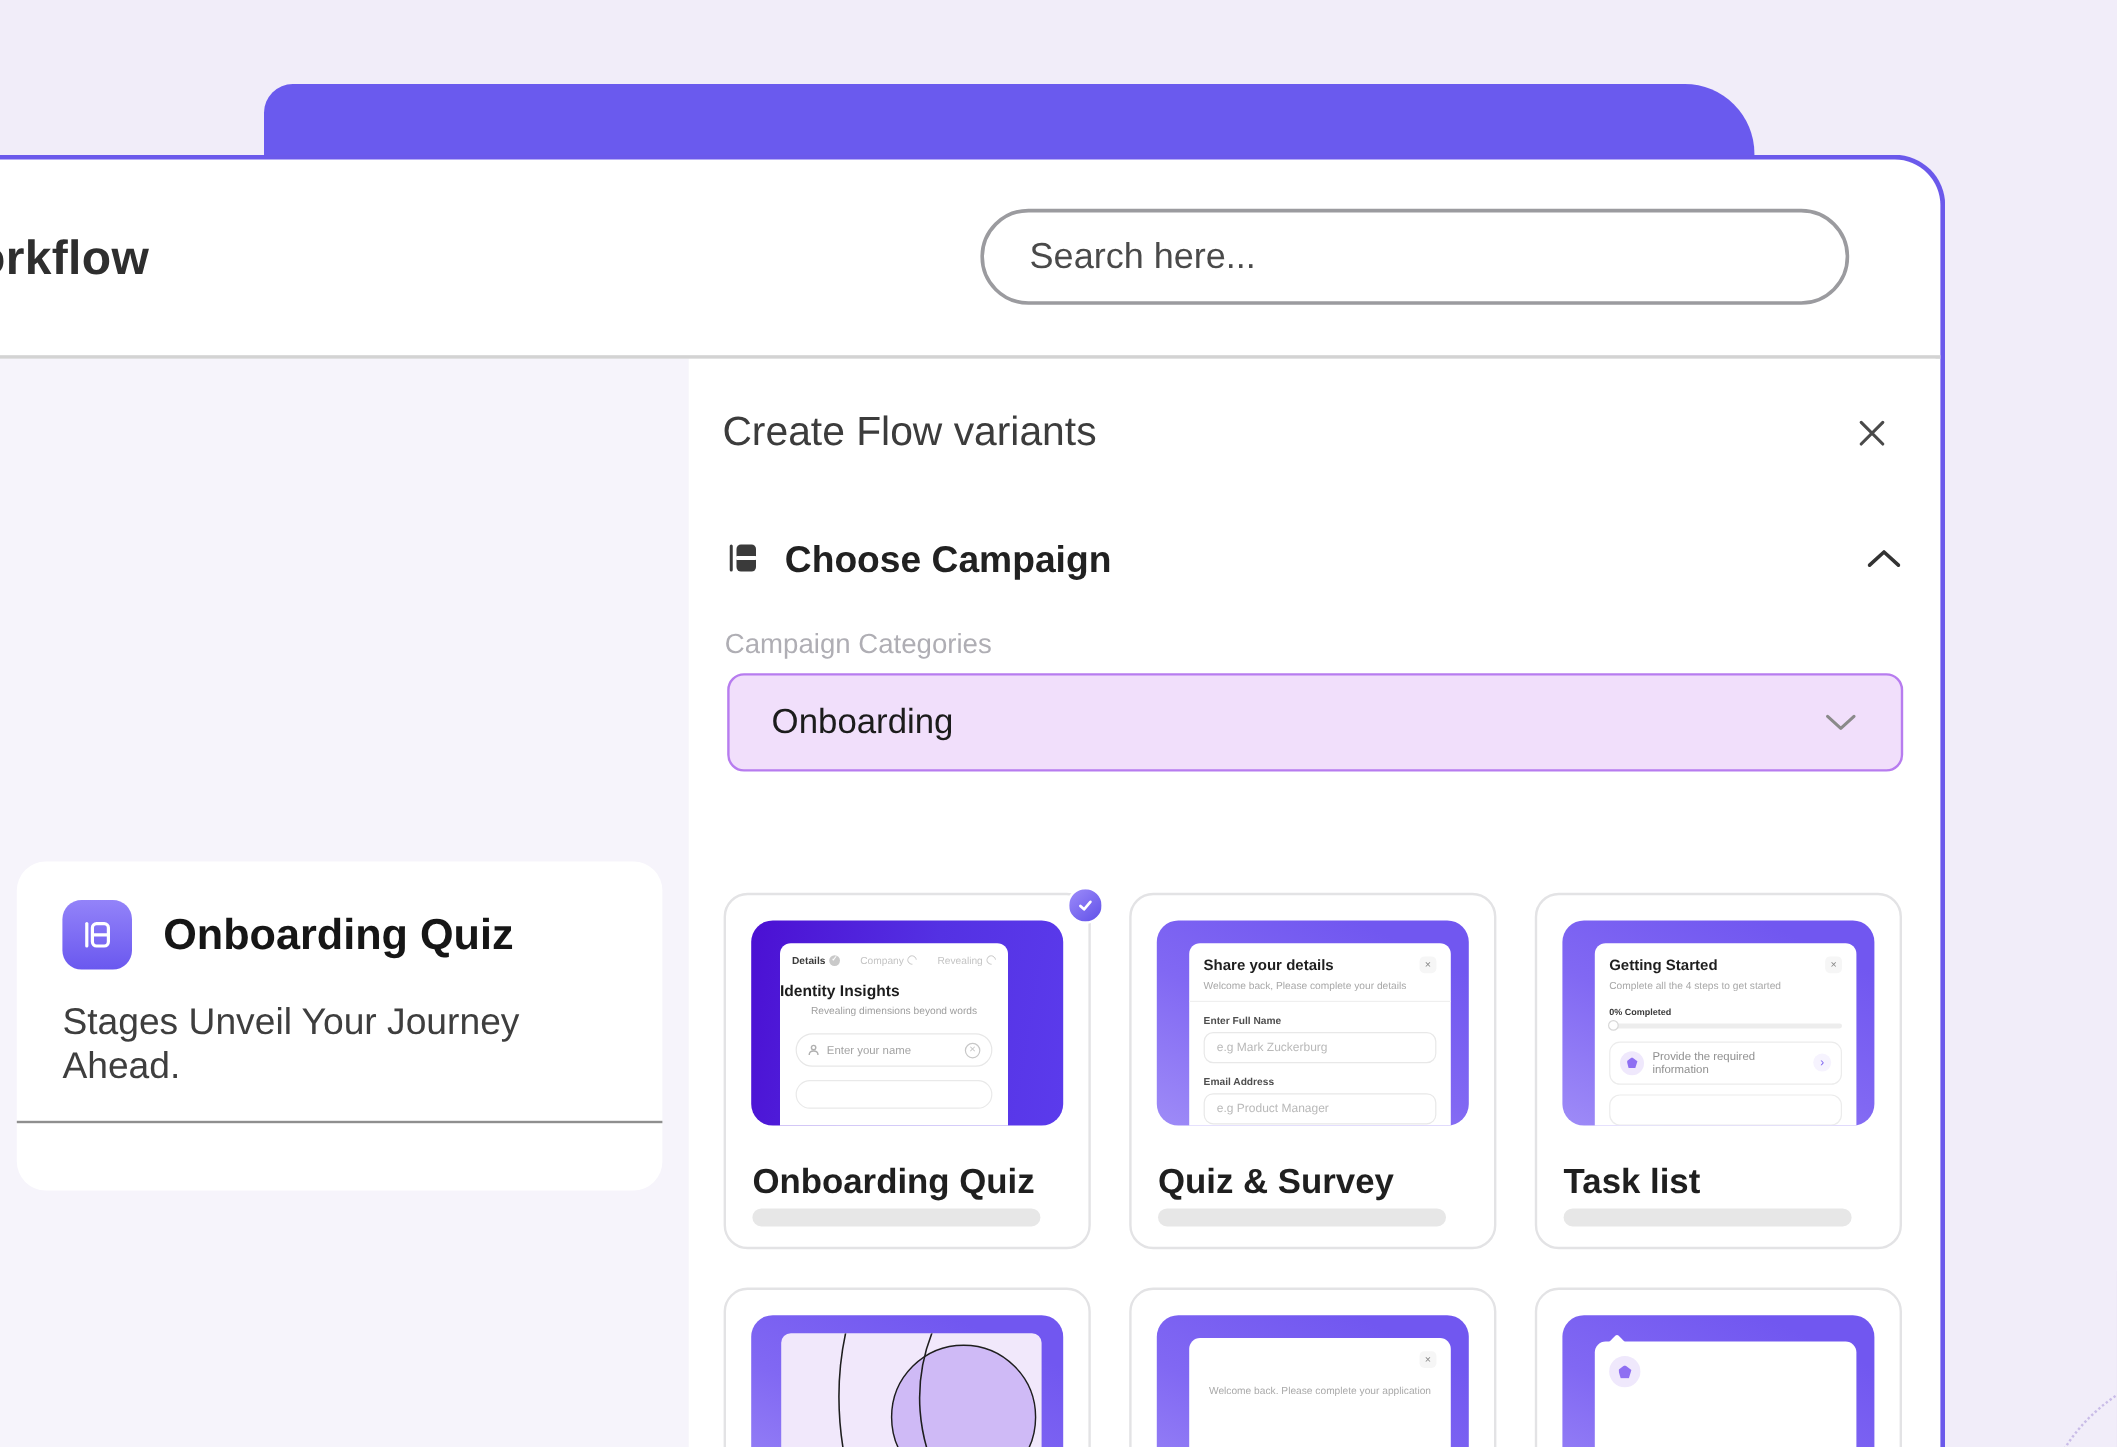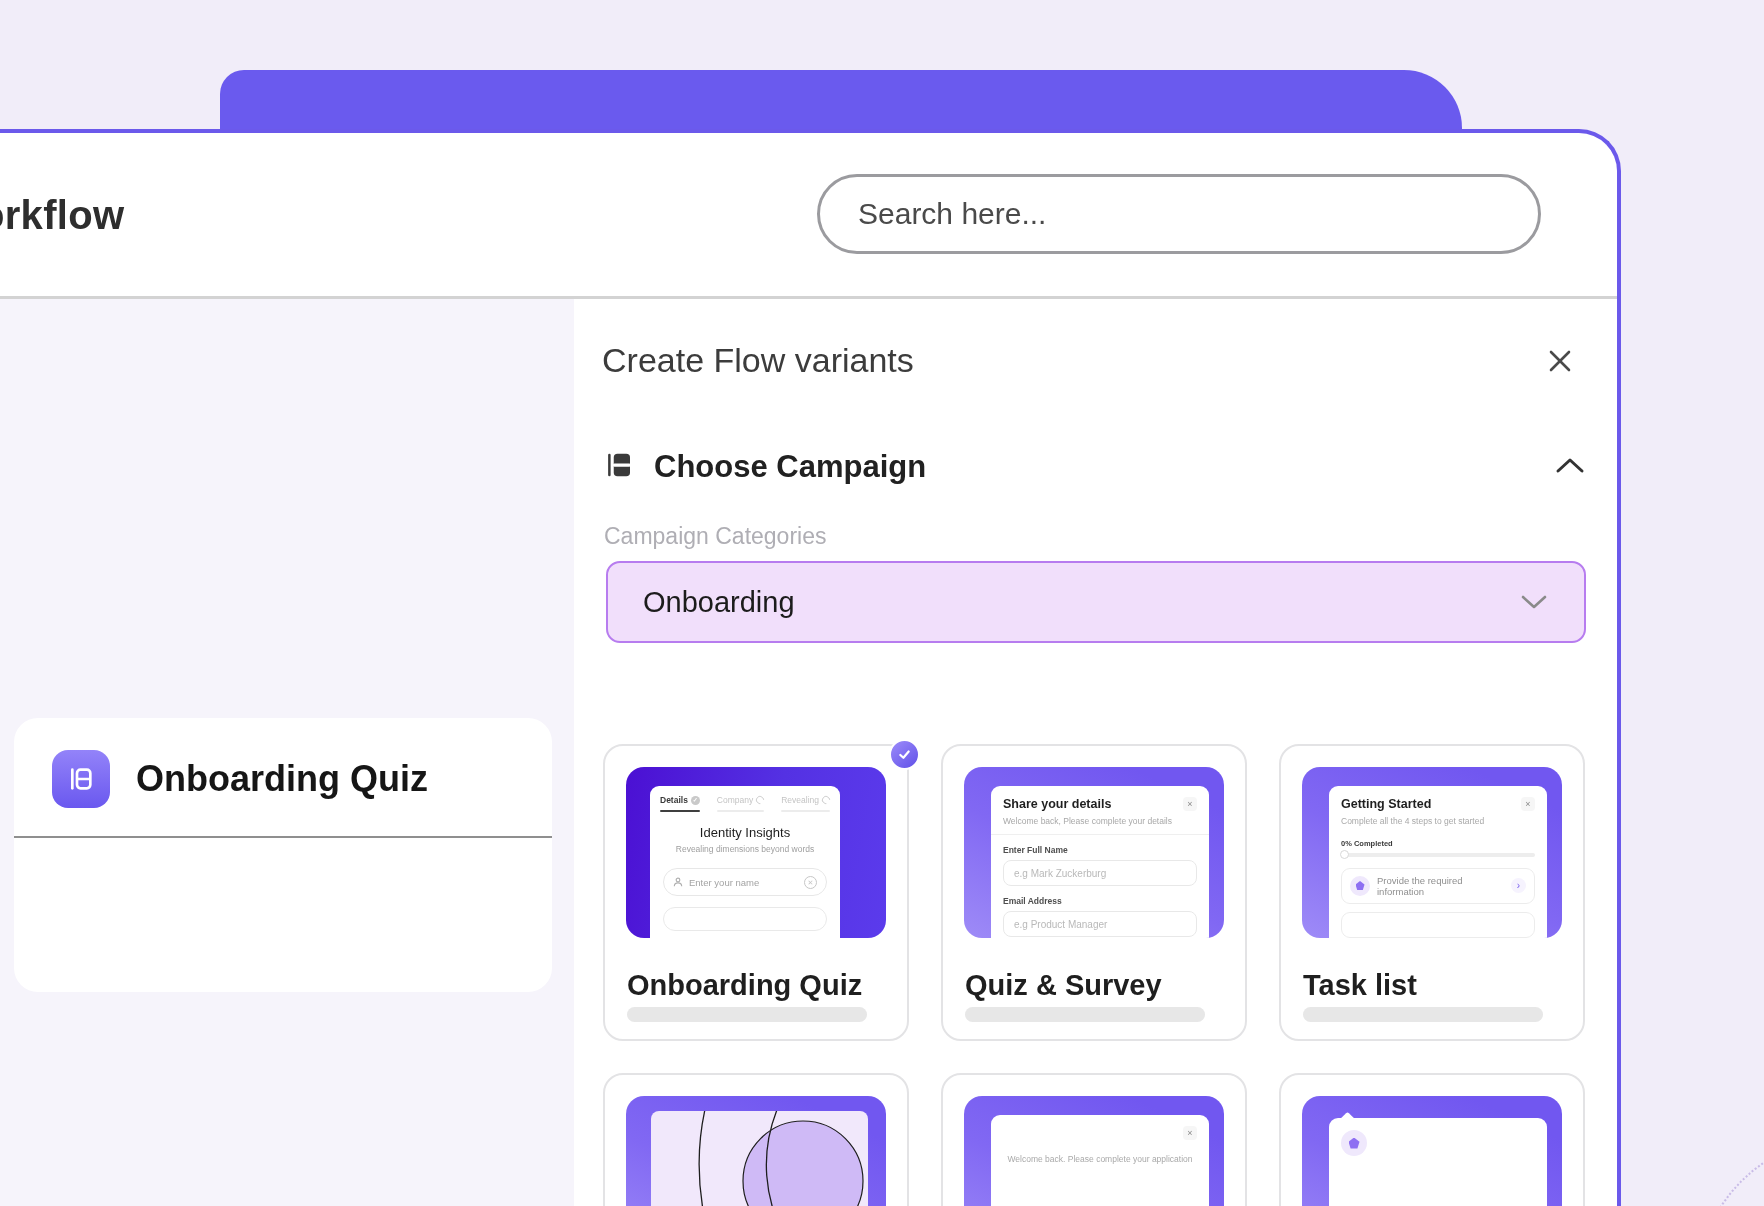--- a/index.html
+++ b/index.html
@@ -66,30 +66,30 @@
     background:linear-gradient(140deg,#9D8CFA 0%,#6050E8 100%);border:2.5px solid #fff;
     display:flex;align-items:center;justify-content:center;z-index:3;}
 
   
   .mini{position:absolute;top:19px;bottom:-2px;background:#fff;border-radius:9px 9px 0 0;box-sizing:border-box;}
   .mini-a{left:24px;width:190px;}
   .mini-b{left:27px;width:218px;padding:11px 12px 0;}
 
   
   .m1-tabs{display:flex;justify-content:space-between;padding:9px 10px 0;}
-  .m1-tab{display:flex;flex-direction:column;}
+  .m1-tab{display:flex;flex-direction:row;}
   .m1-tab-row{display:flex;align-items:center;gap:3px;font-size:8.5px;color:#C4C4C4;}
   .m1-tab.active .m1-tab-row{color:#3A3A3A;font-weight:700;}
   .m1-underline{margin-top:5px;height:2px;background:#ECECEC;border-radius:1px;}
   .m1-tab.active .m1-underline{background:#3F3F3F;}
   .m1-check{width:9px;height:9px;border-radius:50%;background:#C9C9C9;color:#fff;font-size:6px;
     display:flex;align-items:center;justify-content:center;line-height:1;}
   .m1-loader{width:8px;height:8px;border-radius:50%;border:1.3px solid #D0D0D0;
     border-right-color:transparent;transform:rotate(40deg);box-sizing:border-box;}
-  .m1-heading{margin-top:13px;text-align:center;font-size:13px;font-weight:400;color:#1D1D1D;}
+  .m1-heading{margin-top:13px;font-size:13px;font-weight:700;color:#1D1D1D;}
   .m1-sub{margin-top:4px;text-align:center;font-size:8.5px;color:#9E9E9E;}
   .m1-input{margin:14px 13px 0;height:28px;border:1.5px solid #E7E7E7;border-radius:14px;
     display:flex;align-items:center;gap:6px;padding:0 9px;box-sizing:border-box;justify-content:space-between;}
   .m1-input-text{font-size:9.5px;color:#A3A3A3;flex:1;}
   .m1-clear{width:13px;height:13px;border-radius:50%;border:1.3px solid #C7C7C7;box-sizing:border-box;
     display:flex;align-items:center;justify-content:center;color:#C7C7C7;font-size:7px;line-height:1;}
   .m1-input2{margin:11px 13px 0;height:22px;border:1.5px solid #E9E9E9;border-radius:12px;}
 
   
   .m2-head{display:flex;align-items:flex-start;}
@@ -151,20 +151,21 @@
         <div class="flow-head">
           <div class="flow-icon">
             <svg width="32" height="32" viewBox="0 0 24 24" fill="none" stroke="#fff" stroke-width="2" stroke-linecap="round">
               <line x1="5.5" y1="5" x2="5.5" y2="19"></line>
               <rect x="9" y="5" width="10" height="14" rx="2.6"></rect>
               <line x1="9.5" y1="12" x2="18.5" y2="12"></line>
             </svg>
           </div>
           <div class="flow-title">Onboarding Quiz</div>
         </div>
+        <div class="flow-sub">Stages Unveil Your Journey Ahead.</div>
         <div class="flow-divider"></div>
       </div>
     </div>
 
     <div class="right-panel">
       <div class="modal-title">Create Flow variants</div>
       <div class="modal-close">
         <svg width="28" height="28" viewBox="0 0 28 28" stroke="#4A4A4A" stroke-width="2.6" stroke-linecap="round">
           <line x1="5" y1="5" x2="23" y2="23"></line>
             <line x1="23" y1="5" x2="5" y2="23"></line>

